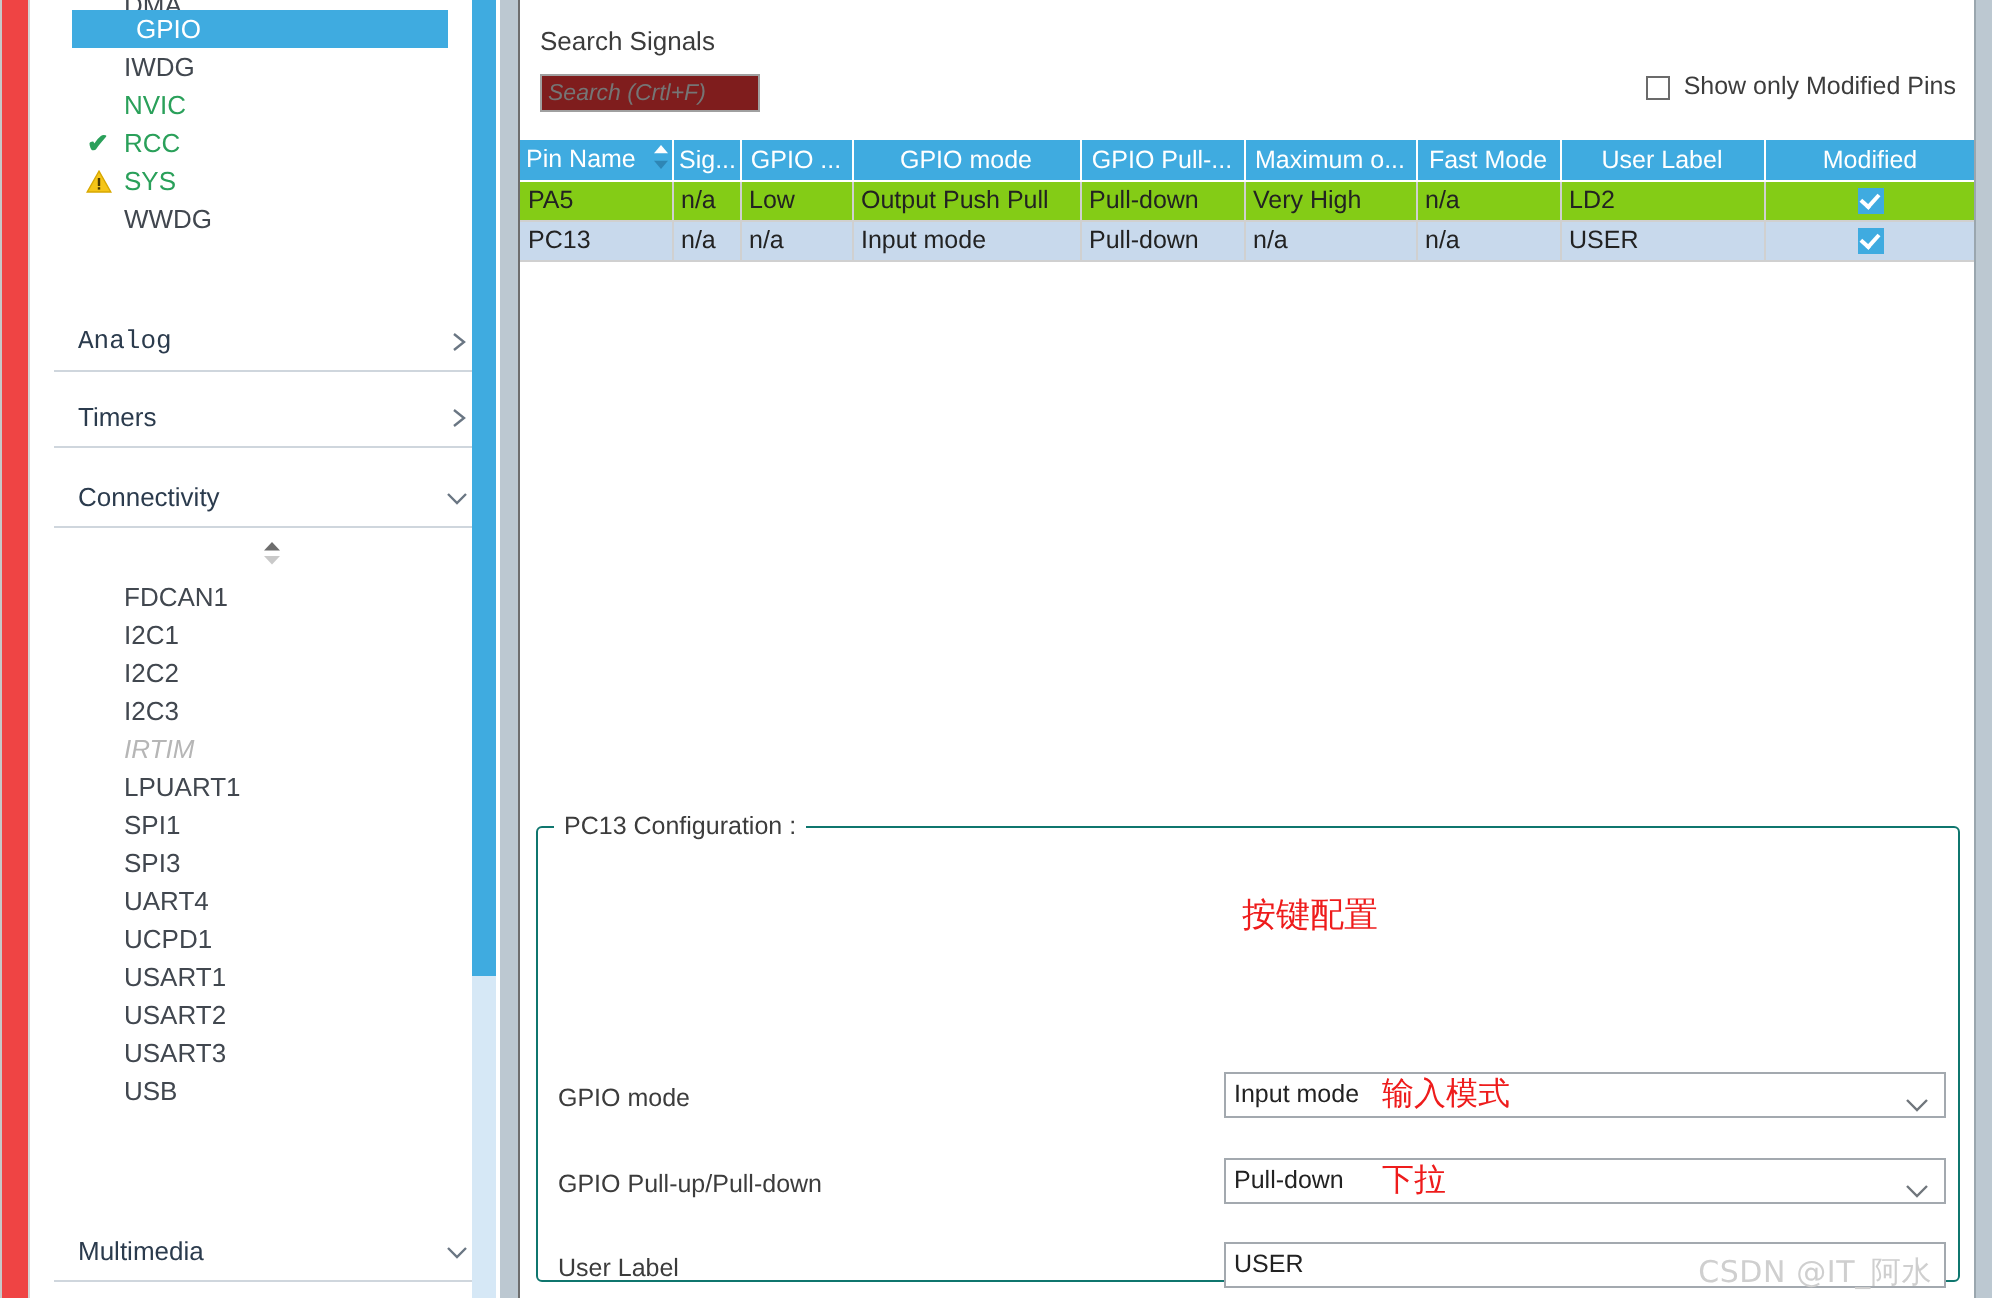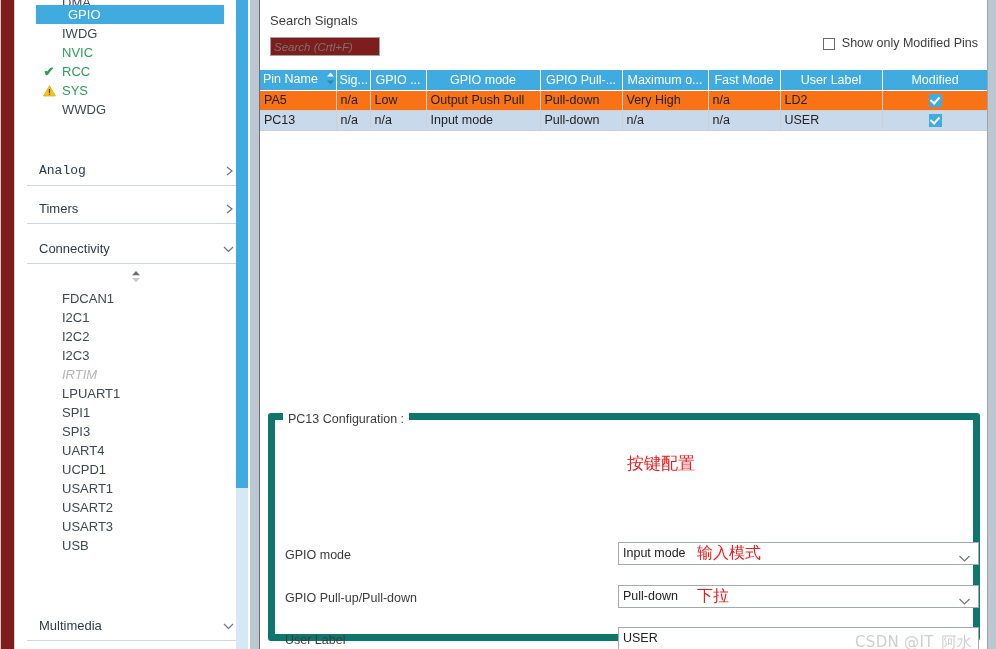--- a/index.html
+++ b/index.html
@@ -10,21 +10,21 @@
     background: #ffffff;
     font-family: "Liberation Sans", sans-serif;
     font-size: 12px;
     color: #3c3c3c;
   }
   #root { position: relative; width: 996px; height: 649px; background:#ffffff; }
 
   
   #sidebar {
     position: absolute; left: 0; top: 0; width: 233px; height: 649px;
-    background: #7f1d1d;
+    background: #ef4444;
     border-left: 1px solid #c8c8c8;
   }
   #sidebar-inner {
     position: absolute; left: 13px; top: 0; right: 0; bottom: 0;
     background:#ffffff;
     border-left: 1px solid #d4d4d4;
   }
   .periph-list { position: absolute; left: 0; top: 0; width: 220px; }
   .periph-item {
     position: relative;
@@ -158,21 +158,21 @@
   #pin-table th.left { text-align: left; }
   #pin-table td {
     height: 20px;
     border-right: 1px solid #d0d0d0;
     border-bottom: 1px solid #d0d0d0;
     padding: 0 4px;
     white-space: nowrap;
     overflow: hidden;
     color: #222;
   }
-  #pin-table tr.r1 td { background: #f97316; }
+  #pin-table tr.r1 td { background: #84cc16; }
   #pin-table tr.r2 td { background: #c8d9ec; }
   #pin-table td.center { text-align: center; }
   .cbox-checked {
     width: 13px; height: 13px;
     background: #3fabe0;
     display: inline-block;
     position: relative;
     vertical-align: middle;
   }
   .cbox-checked::after {
@@ -187,21 +187,21 @@
   .sort-arrows {
     display: inline-block;
     margin-left: 5px;
     vertical-align: middle;
   }
 
   
   #config-box {
     position: absolute; left: 8px; top: 413px;
     width: 712px; height: 228px;
-    border: 7px solid #0f766e;
+    border: 1px solid #0f766e;
     border-radius: 3px;
     background: #ffffff;
   }
   #config-legend {
     position: absolute; left: 8px; top: -8px;
     background: #ffffff;
     padding: 0 5px;
     font-size: 12.5px;
     color: #3c3c3c;
     white-space: nowrap;

